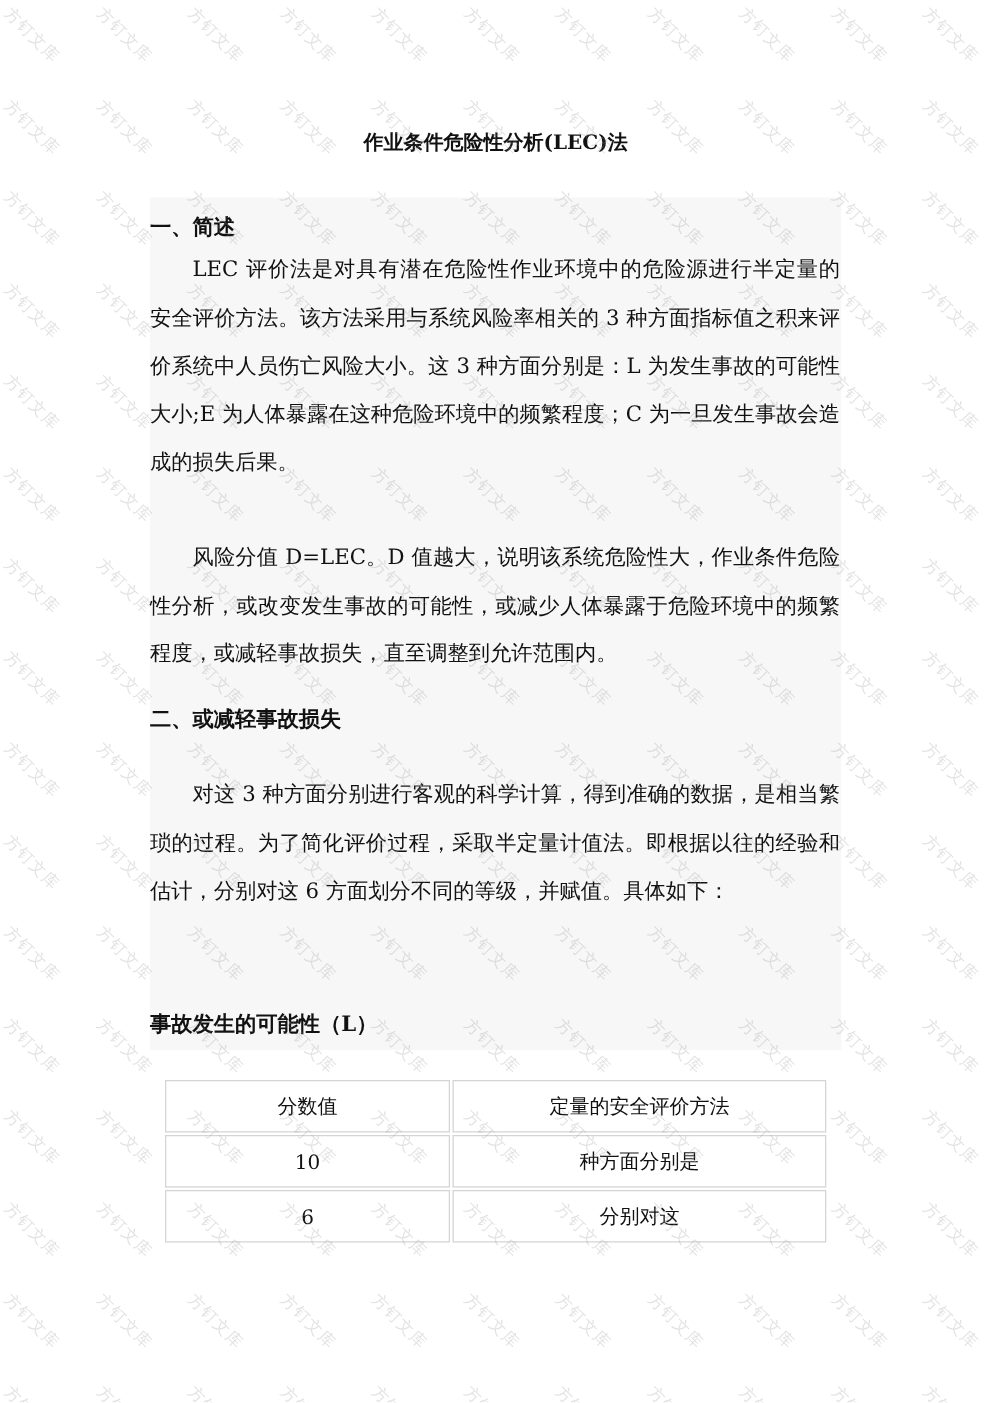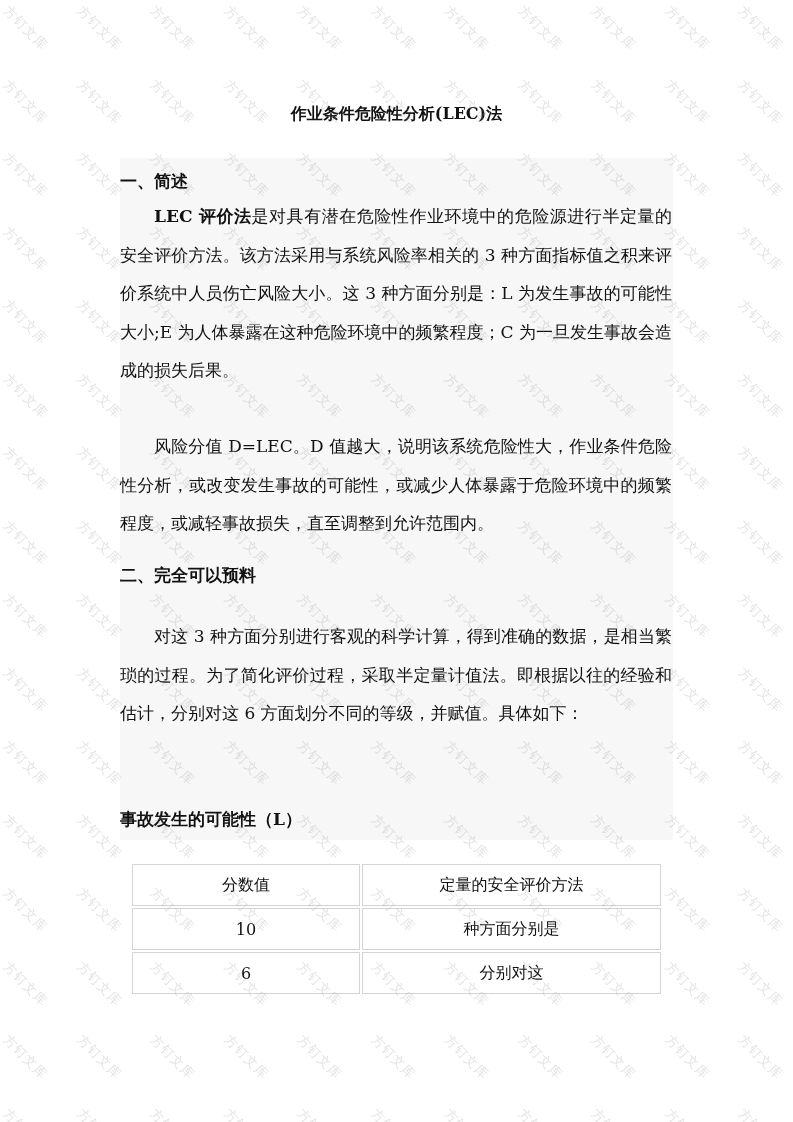--- a/index.html
+++ b/index.html
@@ -29,21 +29,21 @@
     font-size: 16px; font-weight: bold; z-index: 2;
   }
   .h {
     position: absolute; left: 120px; font-size: 17px; font-weight: bold; z-index: 2;
   }
   .para {
     position: absolute; left: 120px; width: 552px; z-index: 2;
     font-size: 17px; line-height: 38.5px; text-align: justify;
   }
   .para p { margin: 0; text-indent: 34px; }
-  .lec-bold { font-weight: bold; margin-top: 33px; }
+  .lec-bold { font-weight: normal; margin-top: 33px; }
   table.grade {
     position: absolute; left: 130px; top: 862px; z-index: 2;
     border-collapse: separate; border-spacing: 2px;
   }
   table.grade td {
     border: 1px solid #d4d4d4; text-align: center; font-size: 16px;
     height: 40px; padding: 0;
   }
   table.grade td.c1 { width: 226px; }
   table.grade td.c2 { width: 297px; }
@@ -58,21 +58,21 @@
 <div class="h" style="top:170px;">一、简述</div>
 
 <div class="para" style="top:197px;">
   <p><span class="lec-bold">LEC 评价法</span><span>是对具有潜在危险性作业环境中的危险源进行半</span><span>定量的安全评价方法。该方法采用与系统风险率相关的 3 种方面指标值之积来评价系统中人员伤亡风险大小。这 3 种方面分别是：L 为发生事故的可能性大小;E 为人体暴露在这种危险环境中的频繁程度；C 为一旦发生事故会造成的损失后果。</span></p>
 </div>
 
 <div class="para" style="top:427px;">
   <p>风险分值 D=LEC。D 值越大，说明该系统危险性大，作业条件危险性分析，或改变发生事故的可能性，或减少人体暴露于危险环境中的频繁程度，或减轻事故损失，直至调整到允许范围内。</p>
 </div>
 
-<div class="h" style="top:564px;">二、完全可以预料</div>
+<div class="h" style="top:564px;">二、或减轻事故损失</div>
 
 <div class="para" style="top:617px;">
   <p>对这 3 种方面分别进行客观的科学计算，得到准确的数据，是相当繁琐的过程。为了简化评价过程，采取半定量计值法。即根据以往的经验和估计，分别对这 6 方面划分不同的等级，并赋值。具体如下：</p>
 </div>
 
 <div class="h" style="top:808px;">事故发生的可能性（L）</div>
 
 <table class="grade">
   <tbody>
       <tr>

